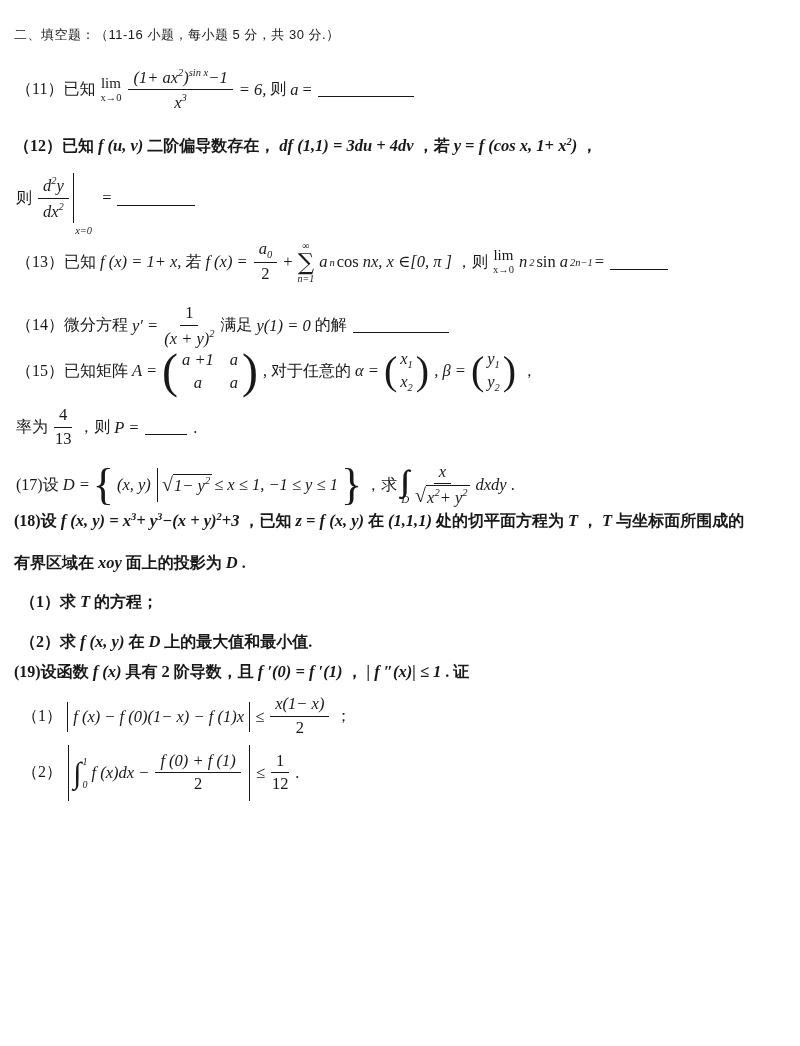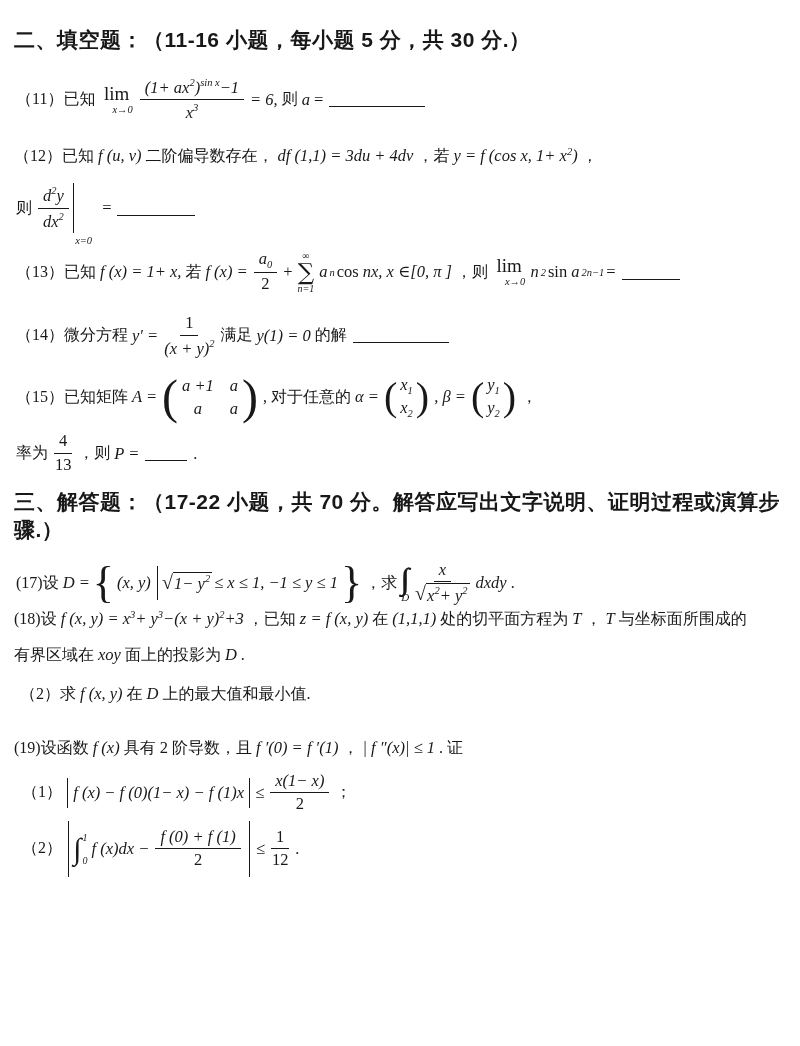--- a/index.html
+++ b/index.html
@@ -8,37 +8,37 @@
   #doc {
     position: relative;
     width: 800px; height: 1046px;
     background:#ffffff; color:#181818;
     padding: 26px 12px 8px 14px;
     overflow: hidden;
     font-family: "Liberation Serif", "DejaVu Serif", serif;
   }
   .h {
     font-family: "Liberation Sans", "DejaVu Sans", sans-serif;
-    font-weight: 700; font-size: 21px; letter-spacing: .5px;
+    font-weight: 400; font-size: 13px; letter-spacing: .5px;
   }
-  .tline { font-size: 16px; line-height: 1.55; white-space: nowrap; }
+  .tline { font-size: 16px; line-height: 1.55; white-space: nowrap; font-weight: bold; }
   .row { display: flex; align-items: center; white-space: nowrap; }
   .row > * { flex: 0 0 auto; }
   .row > .cn, .row > .m, .row > .mu { margin: 0 2px; }
   .cn { font-size: 16px; }
   .m  { font-size: 16.5px; font-style: italic; font-family: "Liberation Serif", "DejaVu Serif", serif; }
   .mu { font-size: 16.5px; font-style: normal; font-family: "Liberation Serif", "DejaVu Serif", serif; }
   sup.sp { font-size: 10.5px; font-style: italic; }
   sub.sb { font-size: 10.5px; font-style: italic; }
   .frac { display: inline-flex; flex-direction: column; align-items: center; margin: 0 4px; }
   .fn { display: block; border-bottom: 1.2px solid #181818; padding: 0 5px 1px; line-height: 1.25; font-size: 16.5px; }
   .fd { display: block; padding-top: 1px; line-height: 1.25; font-size: 16.5px; text-align: center; }
   .limop { display: inline-flex; flex-direction: column; align-items: center; margin: 0 3px; }
-  .l1 { font-size: 19px; line-height: 1; }
-  .l2 { font-size: 10.5px; font-style: italic; line-height: 1; margin-top: 2px; margin-left: 12px; }
+  .l1 { font-size: 15px; line-height: 1; }
+  .l2 { font-size: 10.5px; line-height: 1; margin-top: 2px; }
   .sum { display: inline-flex; flex-direction: column; align-items: center; margin: 0 3px; }
   .s-top { font-size: 10px; line-height: 1; }
   .s-mid { font-size: 23px; line-height: 1; font-family: "DejaVu Serif", serif; }
   .s-bot { font-size: 10px; font-style: italic; line-height: 1; }
   .mat { display: inline-flex; align-items: center; margin: 0 3px; }
   .pn  { font-size: 48px; font-weight: 300; line-height: .85; }
   .pv  { font-size: 40px; }
   .g2 { display: grid; grid-template-columns: auto auto; column-gap: 16px; row-gap: 3px; padding: 0 4px; justify-items: center; }
   .vcol { display: flex; flex-direction: column; align-items: center; row-gap: 2px; padding: 0 3px; }
   .eval { display: inline-flex; align-items: flex-end; }
@@ -134,21 +134,21 @@
     </span>
     <span class="m">n</span>
       <sup class="sp">2</sup>
     <span class="mu">sin</span>
     <span class="m">a</span>
       <sub class="sb">2n−1</sub>
     <span class="mu">=</span>
     <span class="blank" style="width:58px"></span>
   </div>
 
-  <div class="row" style="margin-bottom:16px">
+  <div class="row" style="">
     <span class="cn">（14）微分方程</span>
     <span class="m">y′ =</span>
     <span class="frac">
       <span class="fn mu">1</span>
       <span class="fd m"><span>(x + y)</span><sup class="sp">2</sup></span>
     </span>
     <span class="cn">满足</span>
     <span class="m">y(1) = 0</span>
     <span class="cn">的解</span>
     <span class="blank" style="width:96px"></span>
@@ -196,21 +196,20 @@
     <span class="frac">
       <span class="fn mu">4</span>
       <span class="fd mu">13</span>
     </span>
     <span class="cn">，则</span>
     <span class="m">P =</span>
     <span class="blank" style="width:42px"></span>
     <span class="cn">.</span>
   </div>
 
-  <div class="h" style="margin-bottom:16px">三、解答题：（17-22 小题，共 70 分。解答应写出文字说明、证明过程或演算步骤.）</div>
 
   <div class="row" style="">
     <span class="cn">(17)设</span>
     <span class="m">D =</span>
     <span class="brace">{</span>
     <span class="m">(x, y)</span>
     <span class="setbar"></span>
     <span class="sqrt">
       <span class="rsym">√</span>
       <span class="rbody m"><span>1− y</span><sup class="sp">2</sup></span>
@@ -231,21 +230,21 @@
         <span class="sqrt">
           <span class="rsym">√</span>
           <span class="rbody m"><span>x</span><sup class="sp">2</sup><span>+ y</span><sup class="sp">2</sup></span>
         </span>
       </span>
     </span>
     <span class="m">dxdy</span>
     <span class="cn">.</span>
   </div>
 
-  <div class="tline" style="margin-bottom:10px">
+  <div class="tline" style="margin-bottom:16px">
     <span class="cn">(18)设</span>
     <span class="m">f (x, y) = x</span><sup class="sp">3</sup><span class="m">+ y</span><sup class="sp">3</sup><span class="m">−(x + y)</span><sup class="sp">2</sup><span class="m">+3</span>
     <span class="cn">，已知</span>
     <span class="m">z = f (x, y)</span>
     <span class="cn">在</span>
     <span class="m">(1,1,1)</span>
     <span class="cn">处的切平面方程为</span>
     <span class="m">T</span>
     <span class="cn">，</span>
     <span class="m">T</span>
@@ -253,22 +252,27 @@
   </div>
 
   <div class="tline" style="margin-bottom:13px">
     <span class="cn">有界区域在</span>
     <span class="m">xoy</span>
     <span class="cn">面上的投影为</span>
     <span class="m">D</span>
     <span class="cn">.</span>
   </div>
 
-
-  <div class="tline" style="margin-bottom:28px;padding-left:6px">
+  <div class="tline" style="margin-bottom:14px;padding-left:6px">
+    <span class="cn">（1）求</span>
+    <span class="m">T</span>
+    <span class="cn">的方程；</span>
+  </div>
+
+  <div class="tline" style="margin-bottom:4px;padding-left:6px">
     <span class="cn">（2）求</span>
     <span class="m">f (x, y)</span>
     <span class="cn">在</span>
     <span class="m">D</span>
     <span class="cn">上的最大值和最小值.</span>
   </div>
 
   <div class="tline" style="margin-bottom:10px">
     <span class="cn">(19)设函数</span>
     <span class="m">f (x)</span>

